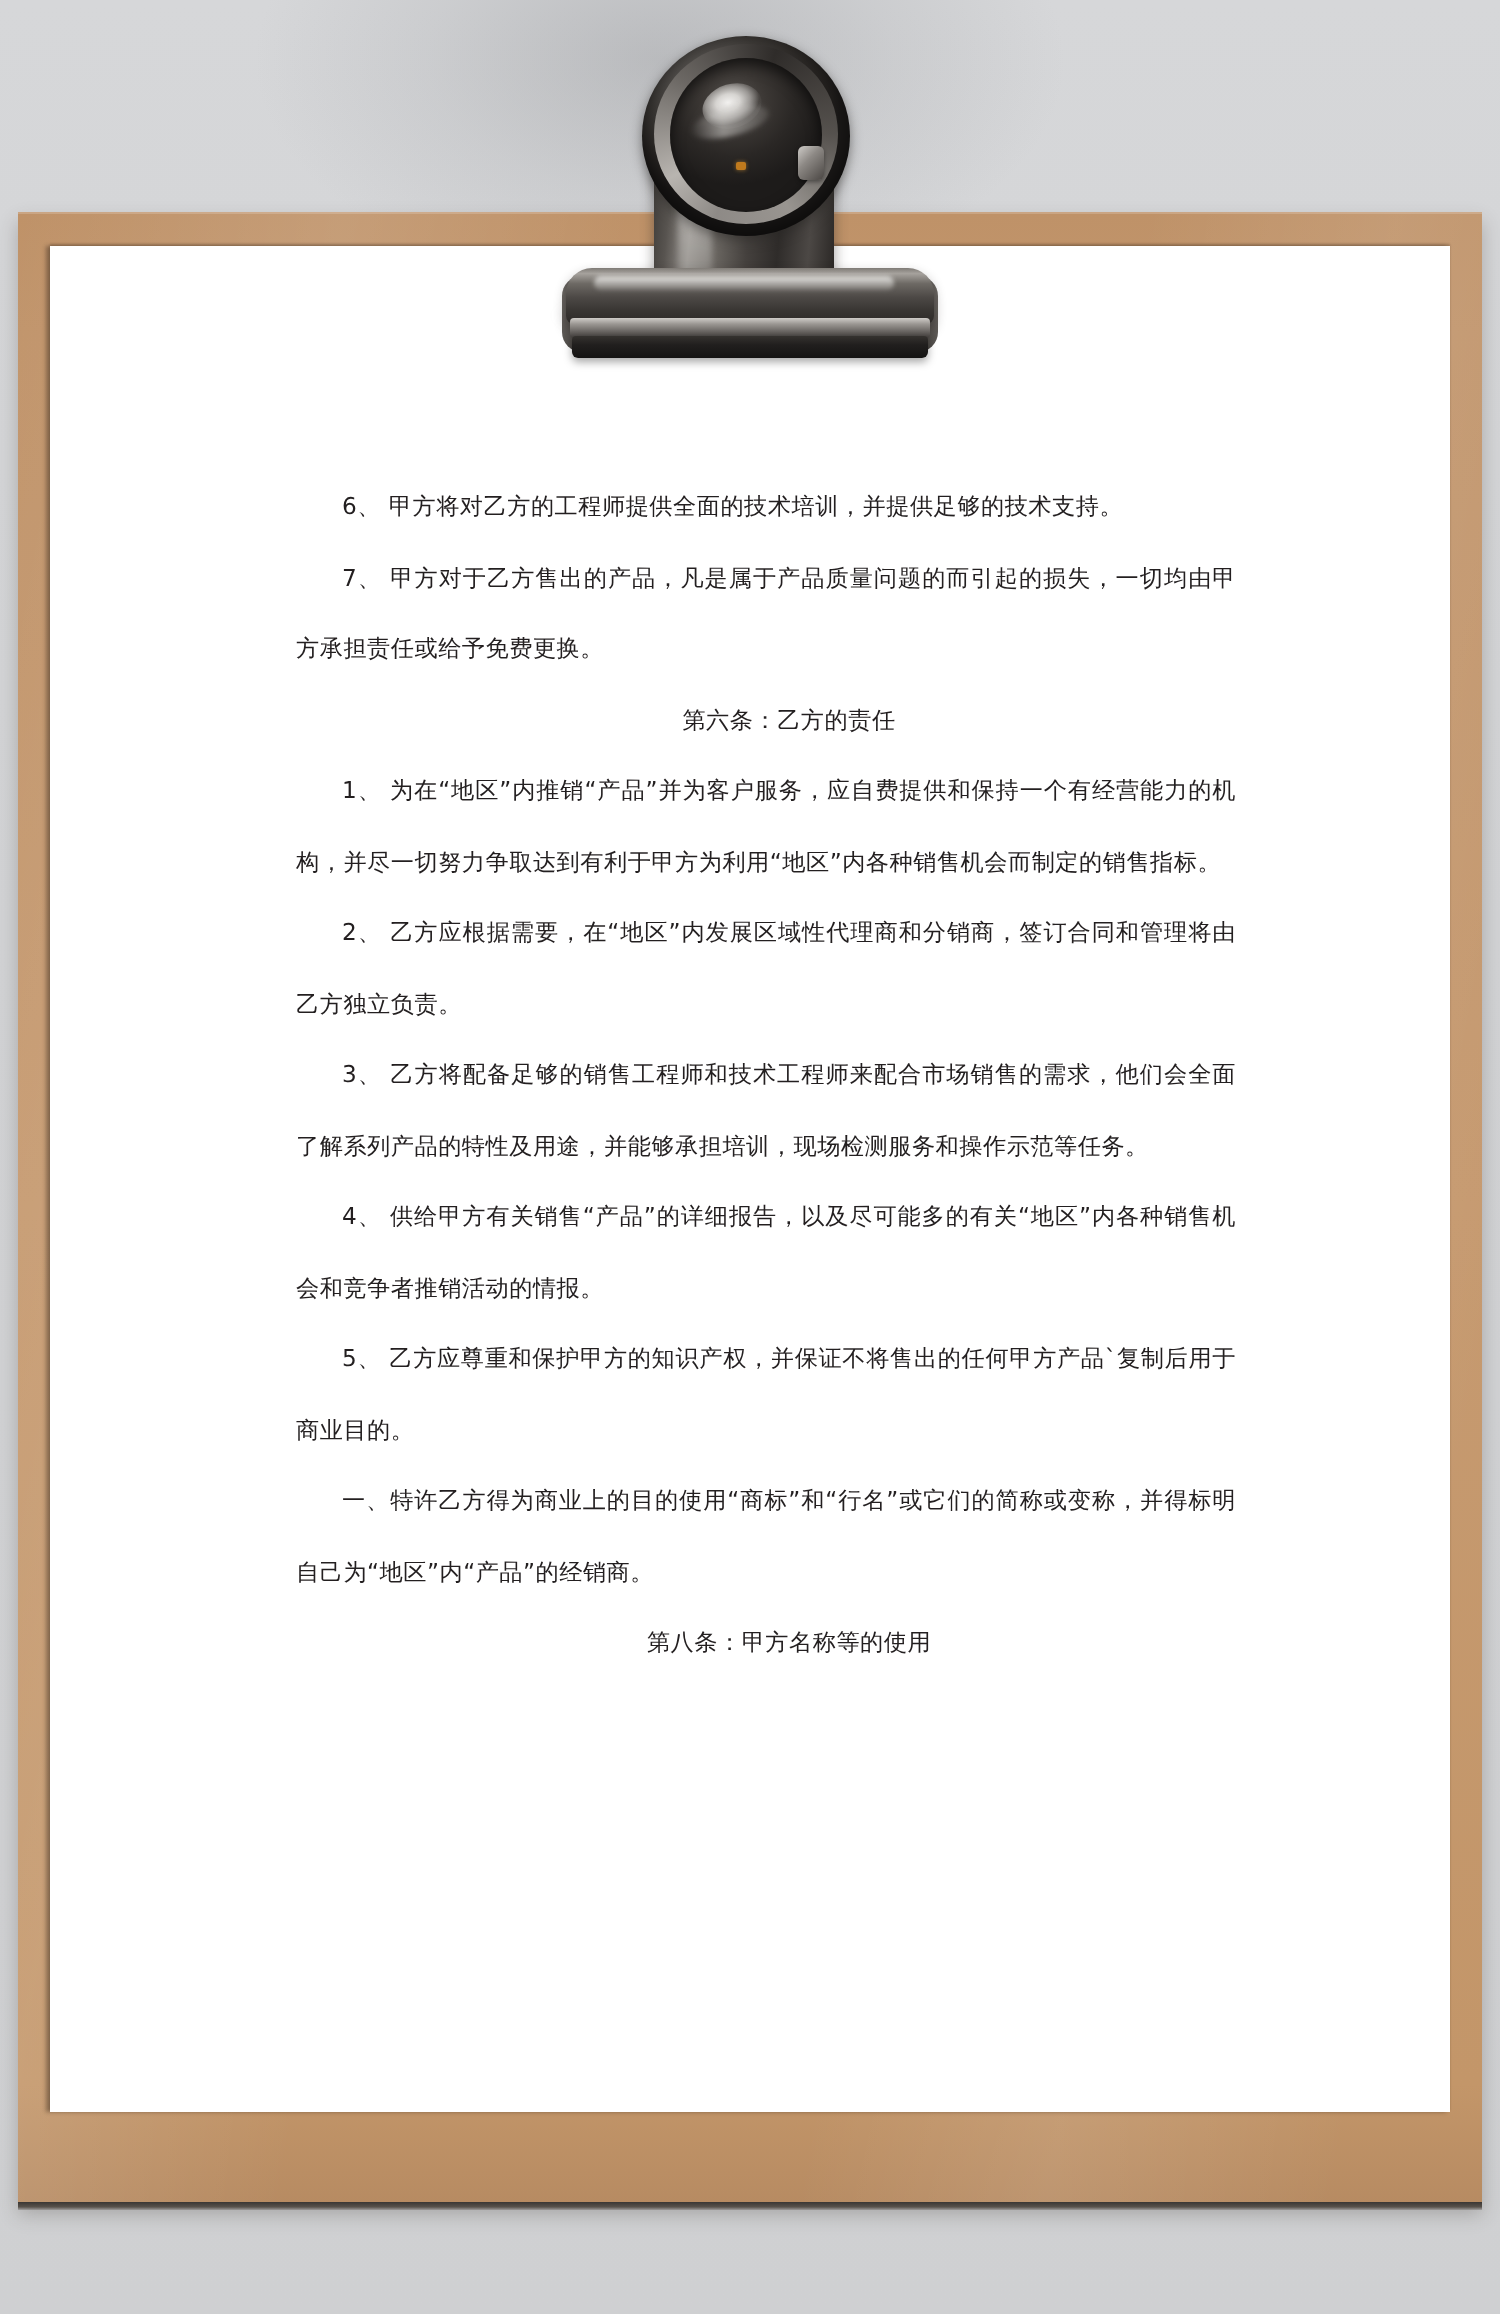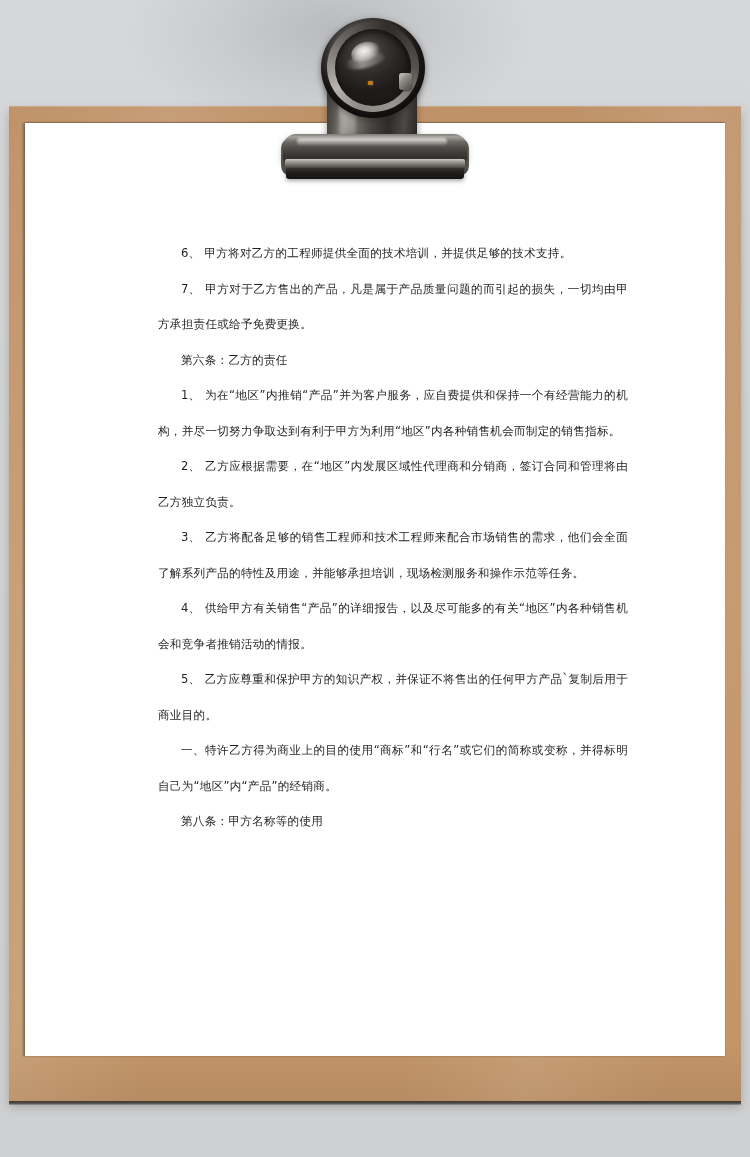--- a/index.html
+++ b/index.html
@@ -79,35 +79,34 @@
       -2px 0 2px rgba(60,45,32,0.45),
       0 -1px 1px rgba(60,45,32,0.25);
   }
 
   
   #doc-body {
     position: absolute;
     left: 123px;
     top: 113px;
     width: 470px;
-    margin-left: 10px;
   }
   .para {
     font-size: 11.6px;
     line-height: 35.5px;
     color: #231f20;
     text-align: justify;
     text-justify: inter-character;
     letter-spacing: 0.25px;
     font-family: "DejaVu Sans", "Liberation Sans", sans-serif;
     font-weight: 500;
     -webkit-font-smoothing: antialiased;
   }
   .para.indent { text-indent: 23px; }
-  .para.heading { text-indent: 23px; text-align: left; }
+  .para.heading { text-indent: 23px; text-align: center; }
 
   
   #clip {
     position: absolute;
     left: 275px;
     top: 18px;
     width: 200px;
     height: 162px;
   }
 

